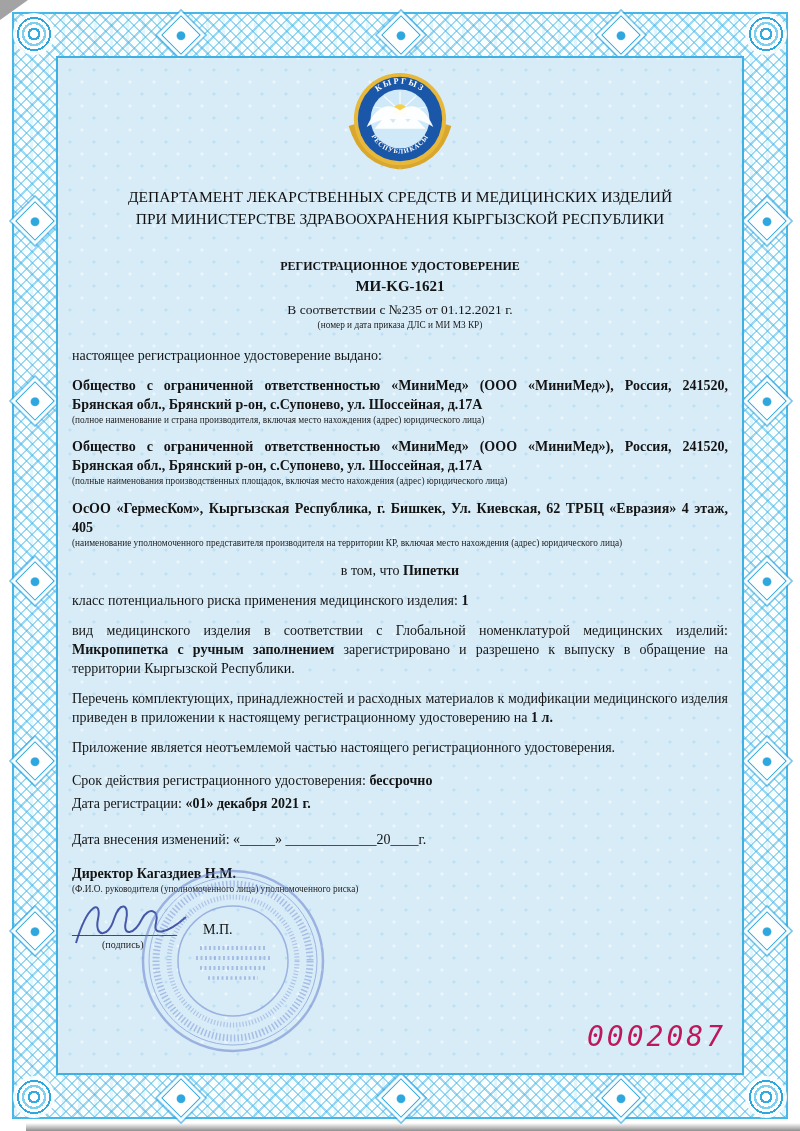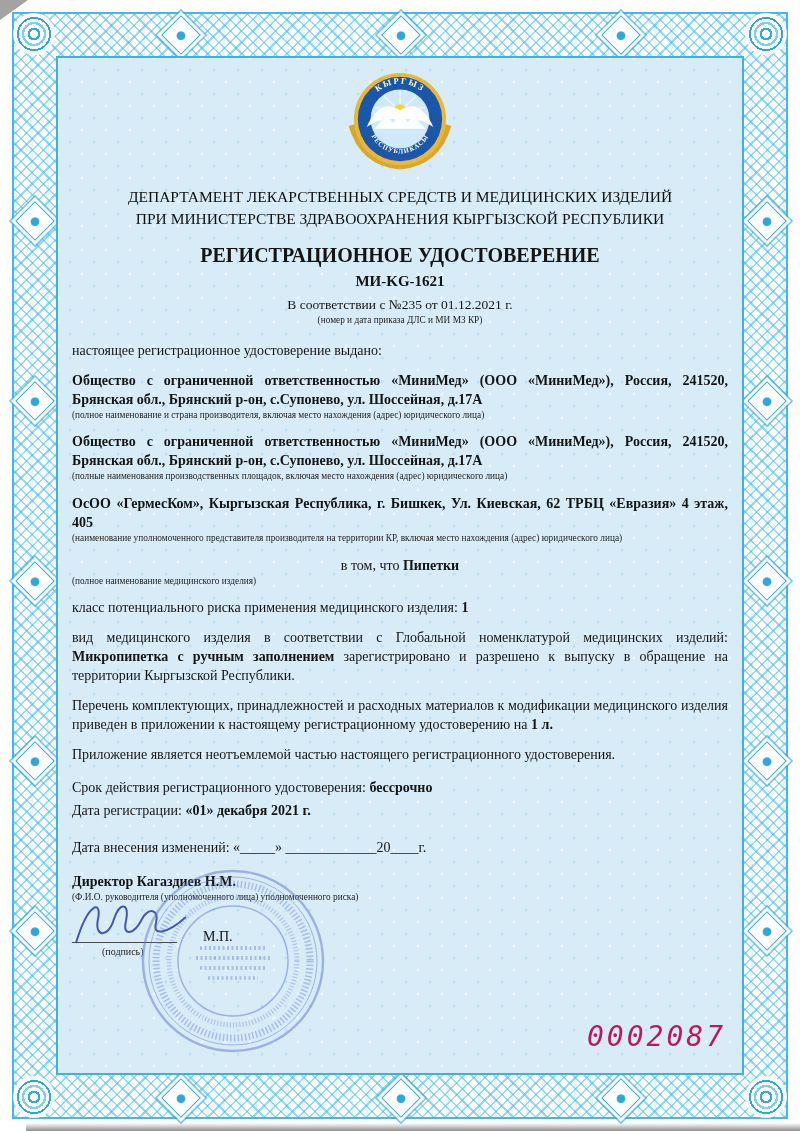--- a/index.html
+++ b/index.html
@@ -47,21 +47,21 @@
   }
   .content{
     position:absolute;left:58px;top:58px;right:58px;bottom:58px;
     padding:4px 14px 0 14px;color:#141414;font-size:14px;line-height:1.36;
   }
   .emblem-wrap{display:flex;justify-content:center;margin-top:8px;}
   .org{
     font-weight:normal;text-align:center;font-size:15.5px;line-height:1.42;
     max-width:560px;margin:14px auto 0;color:#101010;
   }
-  .doc-title{font-weight:bold;text-align:center;font-size:20px;margin-top:12px;}
+  .doc-title{font-weight:bold;text-align:center;font-size:12px;margin-top:28px;}
   .doc-number{font-weight:bold;text-align:center;font-size:15px;margin-top:2px;}
   .order-line{text-align:center;font-size:13.5px;margin-top:4px;}
   .small-note{font-size:9.3px;line-height:1.25;margin-top:1px;color:#1c1c1c;}
   .center{text-align:center;}
   .p{margin:11px 0 0;text-align:justify;}
   .bold{font-weight:bold;}
   .director{margin-top:15px;font-weight:bold;}
   .sig-row{margin-top:24px;}
   .sig-mp{margin-left:26px;}
   .sig-note{font-size:10px;margin-left:30px;margin-top:0;}
@@ -158,21 +158,20 @@
 
     <div class="p bold">Общество с ограниченной ответственностью «МиниМед» (ООО «МиниМед»), Россия, 241520, Брянская обл., Брянский р-он, с.Супонево, ул. Шоссейная, д.17А</div>
     <div class="small-note">(полные наименования производственных площадок, включая место нахождения (адрес) юридического лица)</div>
 
     <div class="p bold">ОсОО «ГермесКом», Кыргызская Республика, г. Бишкек, Ул. Киевская, 62 ТРБЦ «Евразия» 4 этаж, 405</div>
     <div class="small-note">(наименование уполномоченного представителя производителя на территории КР, включая место нахождения (адрес) юридического лица)</div>
 
     <div class="p" style="text-align:center">
       <span>в том, что </span><span class="bold">Пипетки</span>
     </div>
-    <div class="small-note">(полное наименование медицинского изделия)</div>
 
     <div class="p" style="text-align:left">
       <span>класс потенциального риска применения медицинского изделия: </span><span class="bold">1</span>
     </div>
 
     <div class="p">
       <span>вид медицинского изделия в соответствии с Глобальной номенклатурой медицинских изделий: </span><span class="bold">Микропипетка с ручным заполнением</span><span> зарегистрировано и разрешено к выпуску в обращение на территории Кыргызской Республики.</span>
     </div>
 
     <div class="p">

